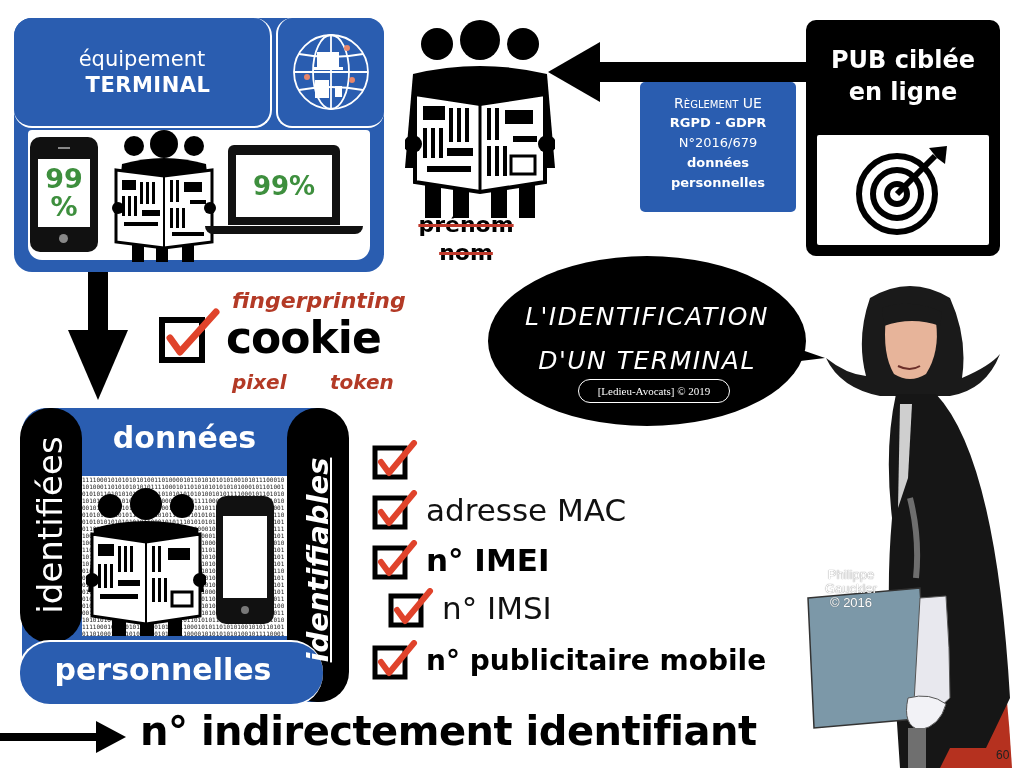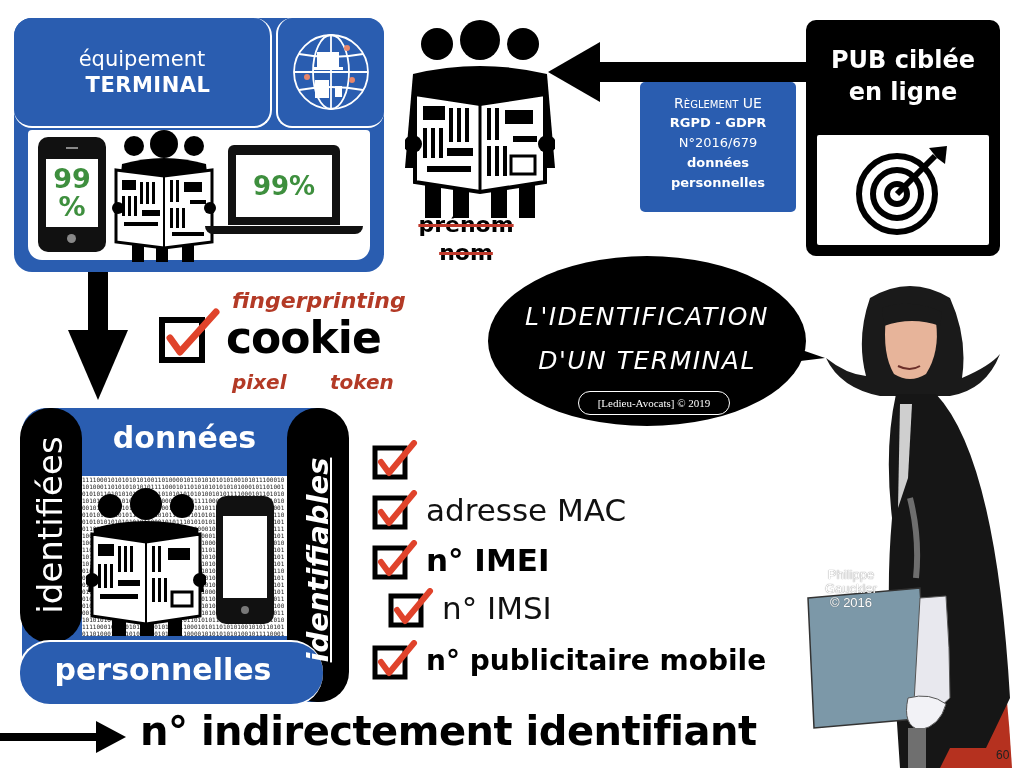--- a/index.html
+++ b/index.html
@@ -9,21 +9,21 @@
 
   
   .terminal-frame { left: 14px; top: 18px; width: 370px; height: 254px; background: #2a5db0; border-radius: 18px; }
   .terminal-inner { left: 28px; top: 130px; width: 342px; height: 130px; background: #fff; border-radius: 4px 4px 14px 14px; }
   .terminal-title { left: 14px; top: 18px; width: 258px; height: 110px; background: #2a5db0; border-radius: 18px; border: 2px solid #fff; border-top: none; border-left: none;
     display: flex; flex-direction: column; align-items: center; justify-content: center; color: #fff; }
   .terminal-title .l1 { font-size: 21px; font-weight: 400; }
   .terminal-title .l2 { font-size: 21px; font-weight: 700; letter-spacing: 0.5px; margin-top: 2px; margin-left: 12px; }
   .globe-box { left: 276px; top: 18px; width: 108px; height: 110px; background: #2a5db0; border-radius: 16px; border: 2px solid #fff; border-top: none; border-right: none; display:flex; align-items:center; justify-content:center; }
 
-  .phone-top { left: 38px; top: 137px; width: 68px; height: 115px; background: #111; border-radius: 10px; text-align: right; }
+  .phone-top { left: 30px; top: 137px; width: 68px; height: 115px; background: #111; border-radius: 10px; text-align: right; }
   .phone-top .screen { position:absolute; left: 8px; top: 22px; width: 52px; height: 68px; background: #fff; display:flex; flex-direction:column; align-items:center; justify-content:center; color: #3e8f3e; font-weight:700; font-size: 27px; line-height: 28px; }
   .phone-top .btn { position:absolute; left: 29px; top: 97px; width: 9px; height: 9px; border-radius: 50%; background:#888; }
   .phone-top .spk { position:absolute; left: 28px; top: 10px; width: 12px; height: 2px; background:#888; }
 
   .laptop { left: 228px; top: 145px; width: 112px; height: 80px; background: #111; border-radius: 6px 6px 0 0; }
   .laptop .screen { position:absolute; left: 8px; top: 10px; width: 96px; height: 62px; background:#fff; display:flex; align-items:center; justify-content:center; color:#3e8f3e; font-weight:700; font-size: 26px; }
   .laptop-base { left: 205px; top: 226px; width: 158px; height: 8px; background:#111; border-radius: 0 0 10px 10px; }
 
   
   .arrow-down-shaft { left: 88px; top: 272px; width: 20px; height: 60px; background:#000; }
@@ -48,21 +48,21 @@
   .fp-text { left: 232px; top: 288px; font-size: 22px; font-weight: 700; font-style: italic; color: #b33a26; }
   .cookie-text { left: 226px; top: 312px; font-size: 44px; font-weight: 700; color:#000; letter-spacing: -1px; }
   .pixel-text { left: 232px; top: 370px; font-size: 20px; font-weight: 700; font-style: italic; color: #b33a26; }
   .token-text { left: 330px; top: 370px; font-size: 20px; font-weight: 700; font-style: italic; color: #b33a26; }
 
   
   .bubble { left: 488px; top: 256px; width: 318px; height: 170px; background:#000; border-radius: 50%; }
   .bubble-tail { left: 795px; top: 350px; width:0; height:0; border-top: 6px solid transparent; border-bottom: 8px solid transparent; border-left: 30px solid #000; transform: rotate(8deg); }
   .bubble-l1 { left: 488px; top: 302px; width: 318px; text-align:center; color:#fff; font-size: 25px; letter-spacing: 1.5px; font-style: italic; font-family: "DejaVu Sans", sans-serif; }
   .bubble-l2 { left: 488px; top: 346px; width: 318px; text-align:center; color:#fff; font-size: 25px; letter-spacing: 1.5px; font-style: italic; font-family: "DejaVu Sans", sans-serif; }
-  .bubble-credit { left: 578px; top: 391px; width: 152px; height: 24px; border: 1.5px solid #fff; border-radius: 12px; color:#fff; font-size: 11px; font-family: "Liberation Serif", serif; display:flex; align-items:center; justify-content:center; }
+  .bubble-credit { left: 578px; top: 379px; width: 152px; height: 24px; border: 1.5px solid #fff; border-radius: 12px; color:#fff; font-size: 11px; font-family: "Liberation Serif", serif; display:flex; align-items:center; justify-content:center; }
 
   
   .dp-blue { left: 22px; top: 408px; width: 320px; height: 294px; background: #2a5db0; border-radius: 24px; }
   .dp-left-pill { left: 20px; top: 408px; width: 62px; height: 235px; background:#000; border-radius: 30px; }
   .dp-right-pill { left: 287px; top: 408px; width: 62px; height: 294px; background:#000; border-radius: 30px; }
   .dp-bottom-pill { left: 18px; top: 640px; width: 305px; height: 66px; background: #2a5db0; border-radius: 32px; border: 2px solid #fff; border-right: none; }
   .dp-top-label { left: 82px; top: 420px; width: 205px; text-align:center; color:#fff; font-weight:700; font-size: 30px; }
   .dp-bottom-label { left: 18px; top: 652px; width: 290px; text-align:center; color:#fff; font-weight:700; font-size: 30px; }
   .dp-vert-left { left: 50px; top: 525px; transform: translate(-50%,-50%) rotate(-90deg); color:#fff; font-size: 34px; font-weight: 400; white-space: nowrap; }
   .dp-vert-right { left: 318px; top: 560px; transform: translate(-50%,-50%) rotate(-90deg); color:#fff; font-size: 29px; font-weight: 700; font-style: italic; text-decoration: underline; white-space: nowrap; }

